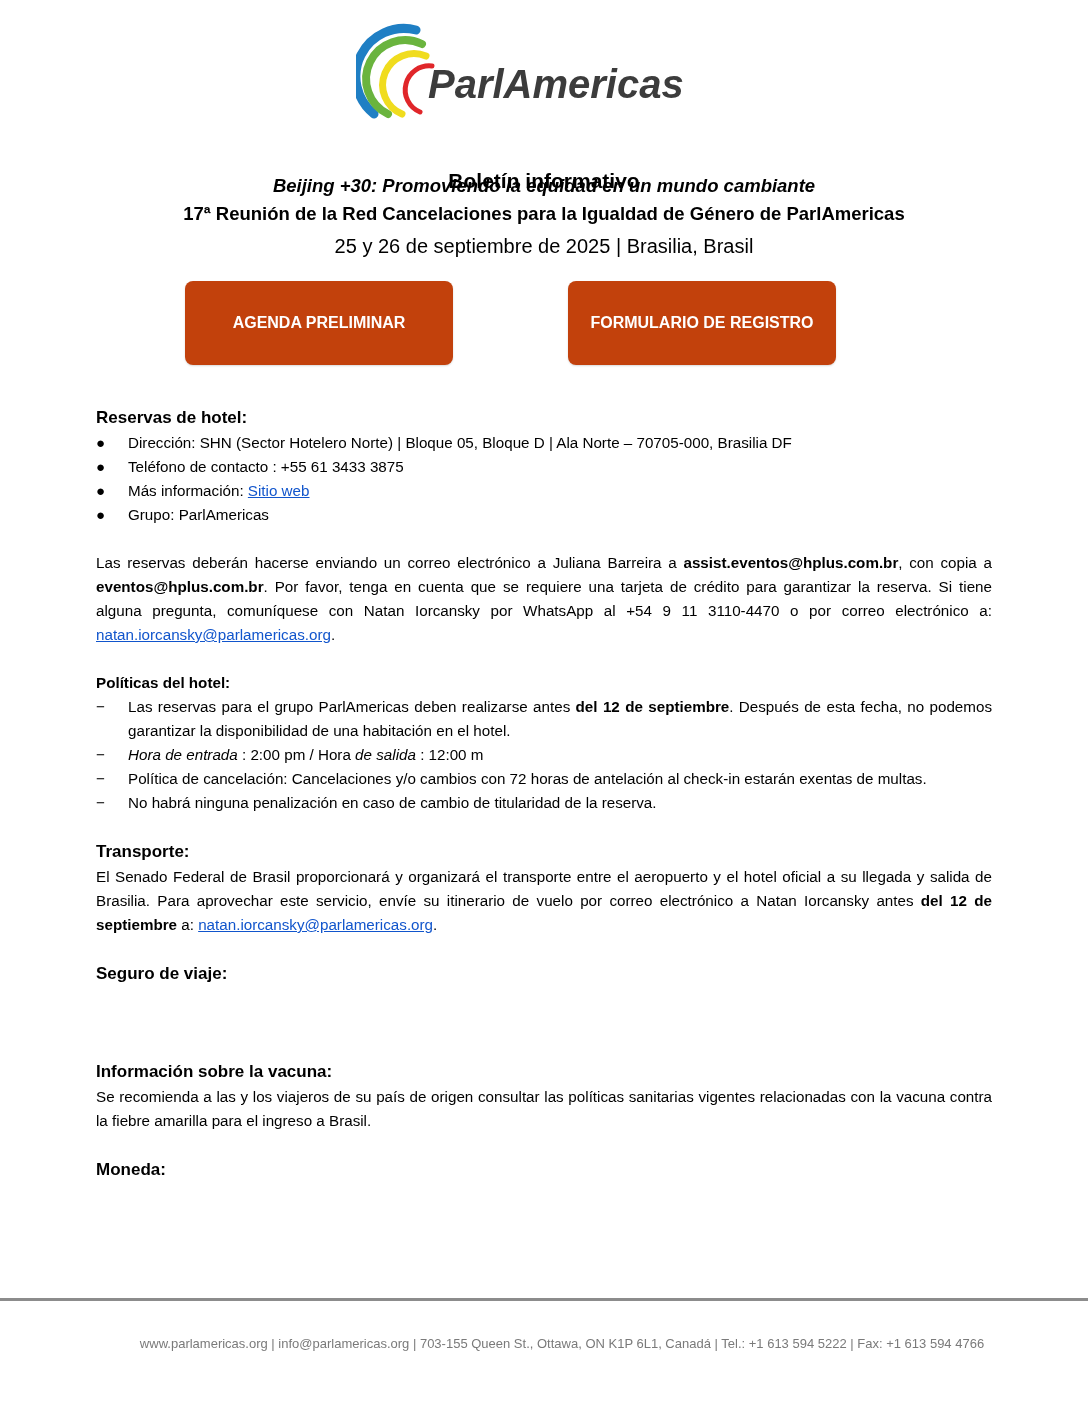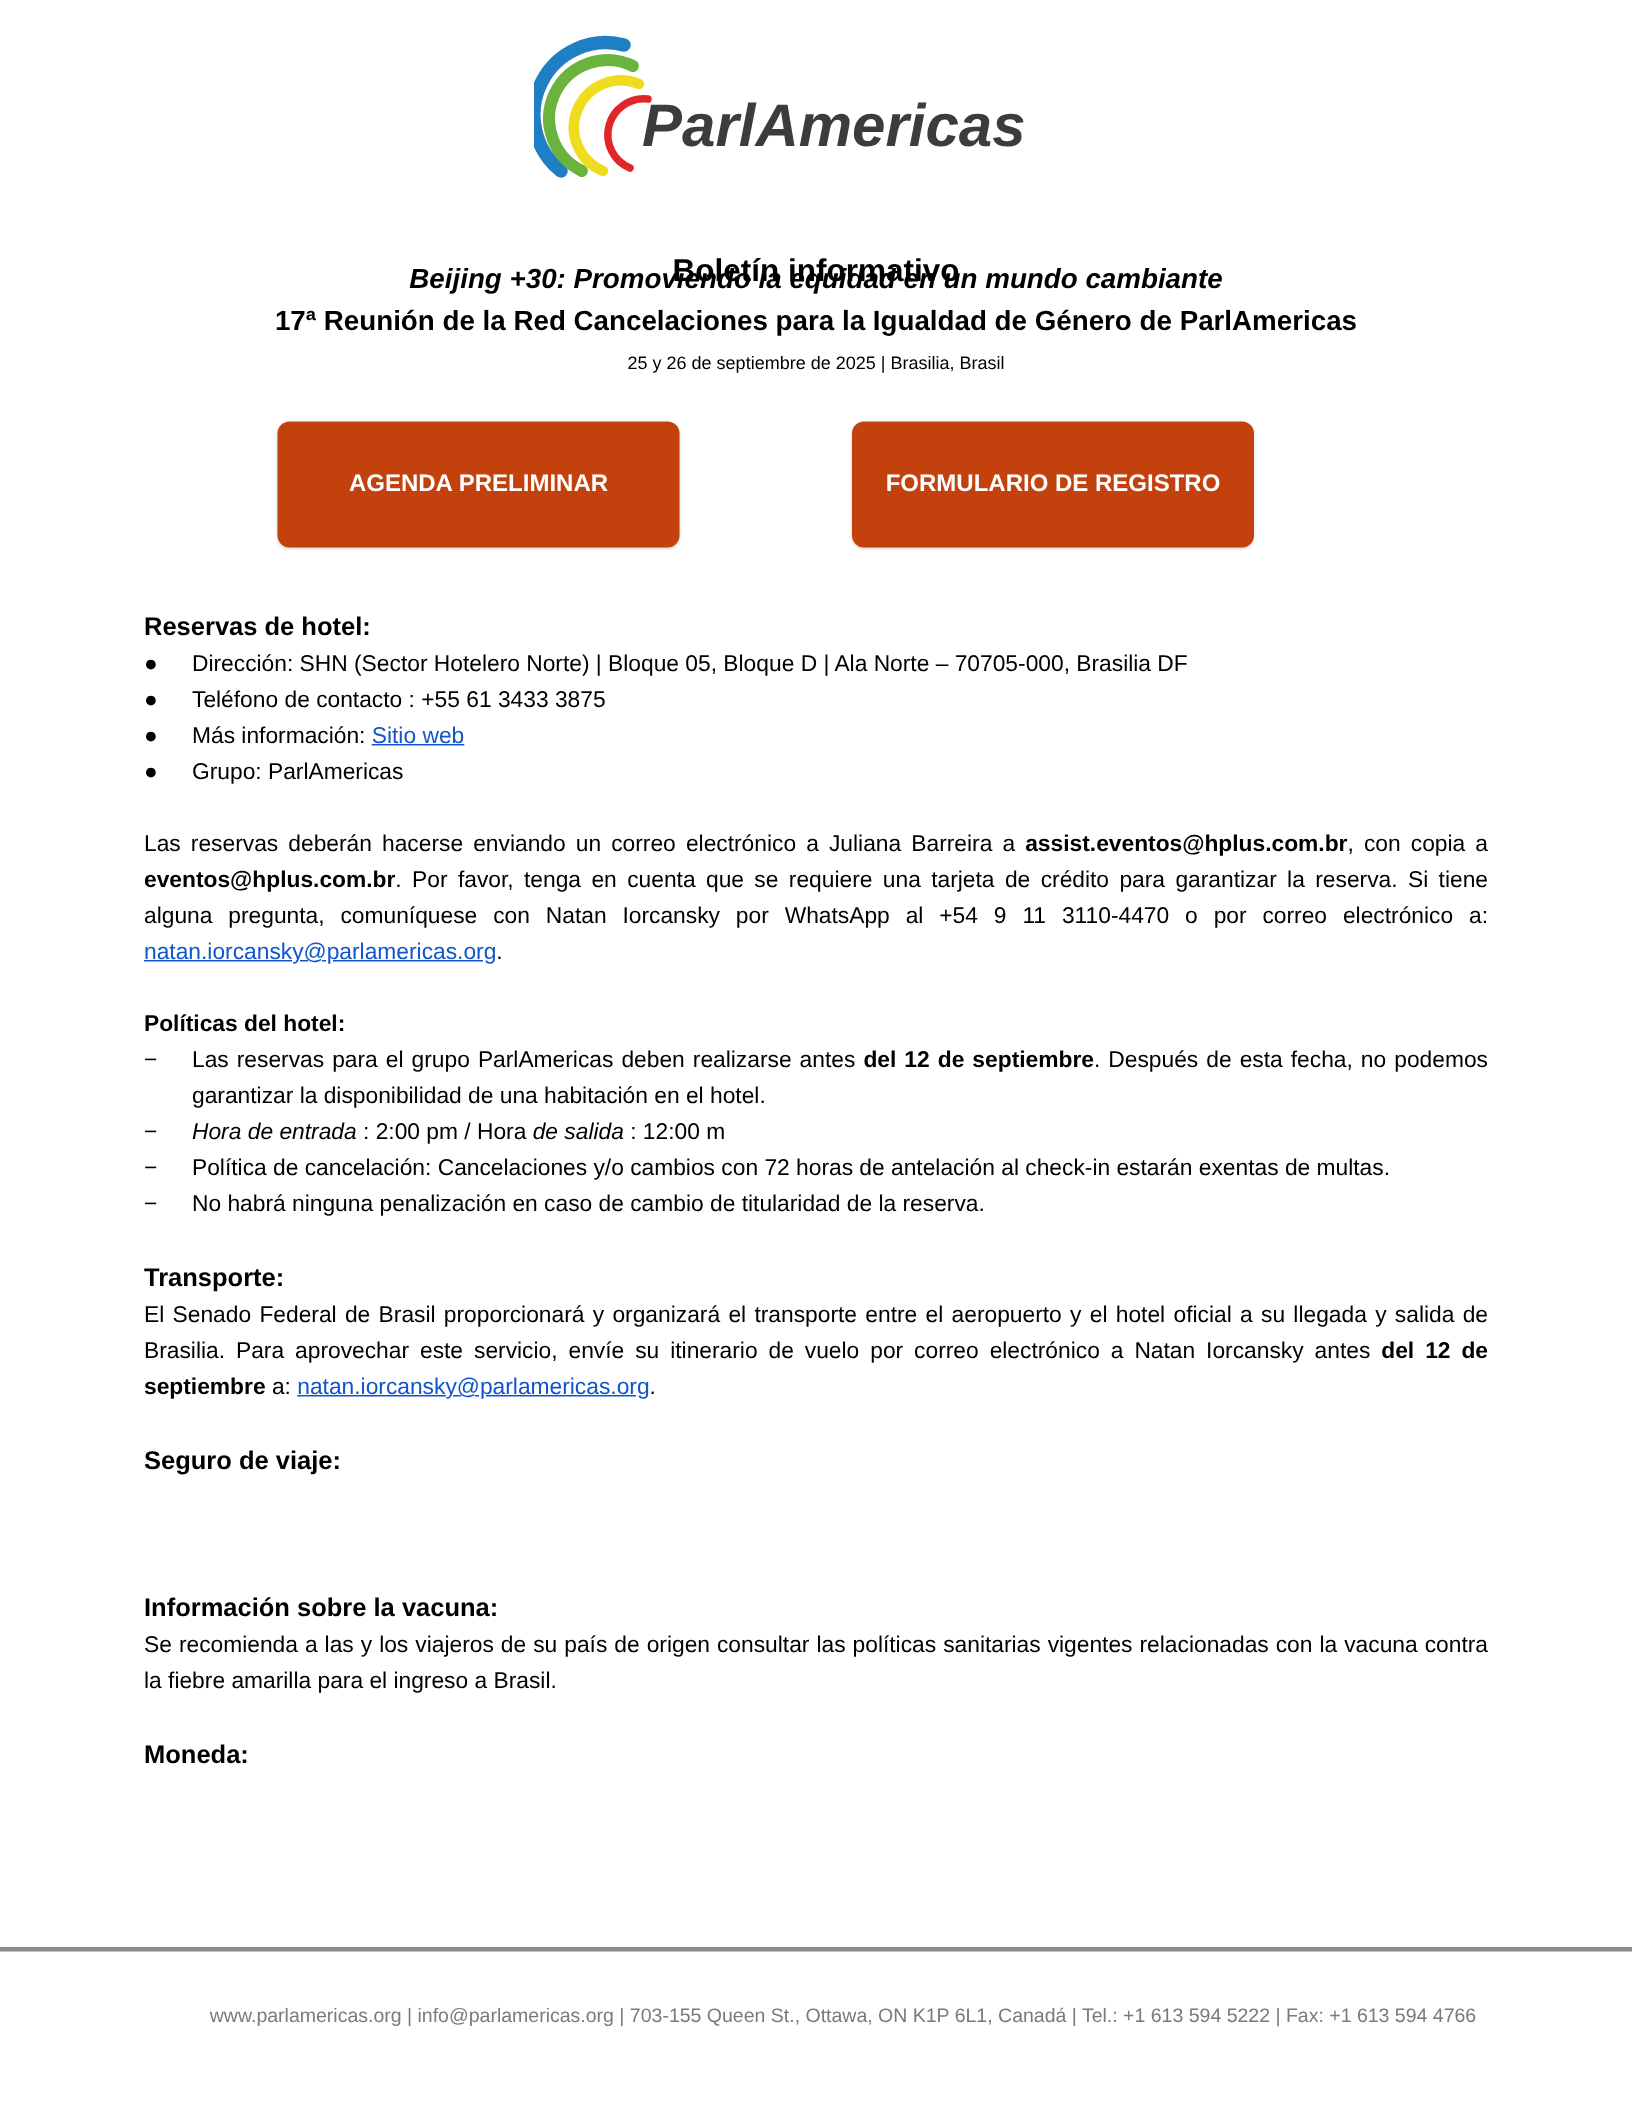--- a/index.html
+++ b/index.html
@@ -14,21 +14,21 @@
   .logo-text {
     position: absolute; left: 72px; top: 40px;
     font-family: "Liberation Sans", sans-serif;
     font-weight: bold; font-style: italic; font-size: 40px;
     color: #3c3c3c; letter-spacing: 0px;
   }
   .center { position: absolute; left: 0; width: 1088px; text-align: center; }
   .title { top: 131px; font-size: 21px; font-weight: bold; margin-top: 38px; }
   .subtitle1 { top: 175px; font-size: 18.5px; font-weight: bold; font-style: italic; }
   .subtitle2 { top: 203px; font-size: 18.5px; font-weight: bold; }
-  .dateline { top: 235px; font-size: 12px; }
+  .dateline { top: 235px; font-size: 20px; }
   .btn {
     position: absolute; top: 281px; height: 84px; width: 268px;
     background: #c2410c; color: #fff; border-radius: 8px;
     display: flex; align-items: center; justify-content: center;
     font-size: 16px; font-weight: bold; letter-spacing: 0px;
     box-shadow: 0 1px 2px rgba(0,0,0,0.15);
     cursor: pointer;
   }
   .btn-agenda { left: 185px; }
   .btn-form { left: 568px; }

